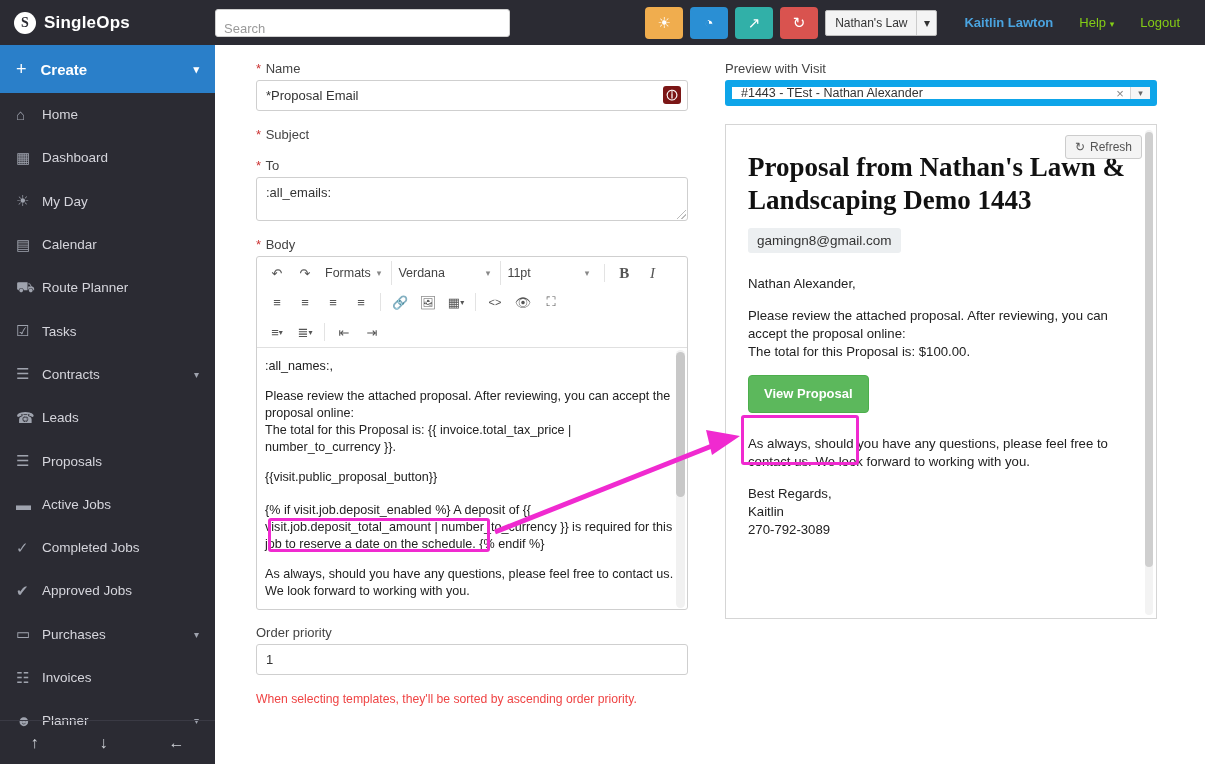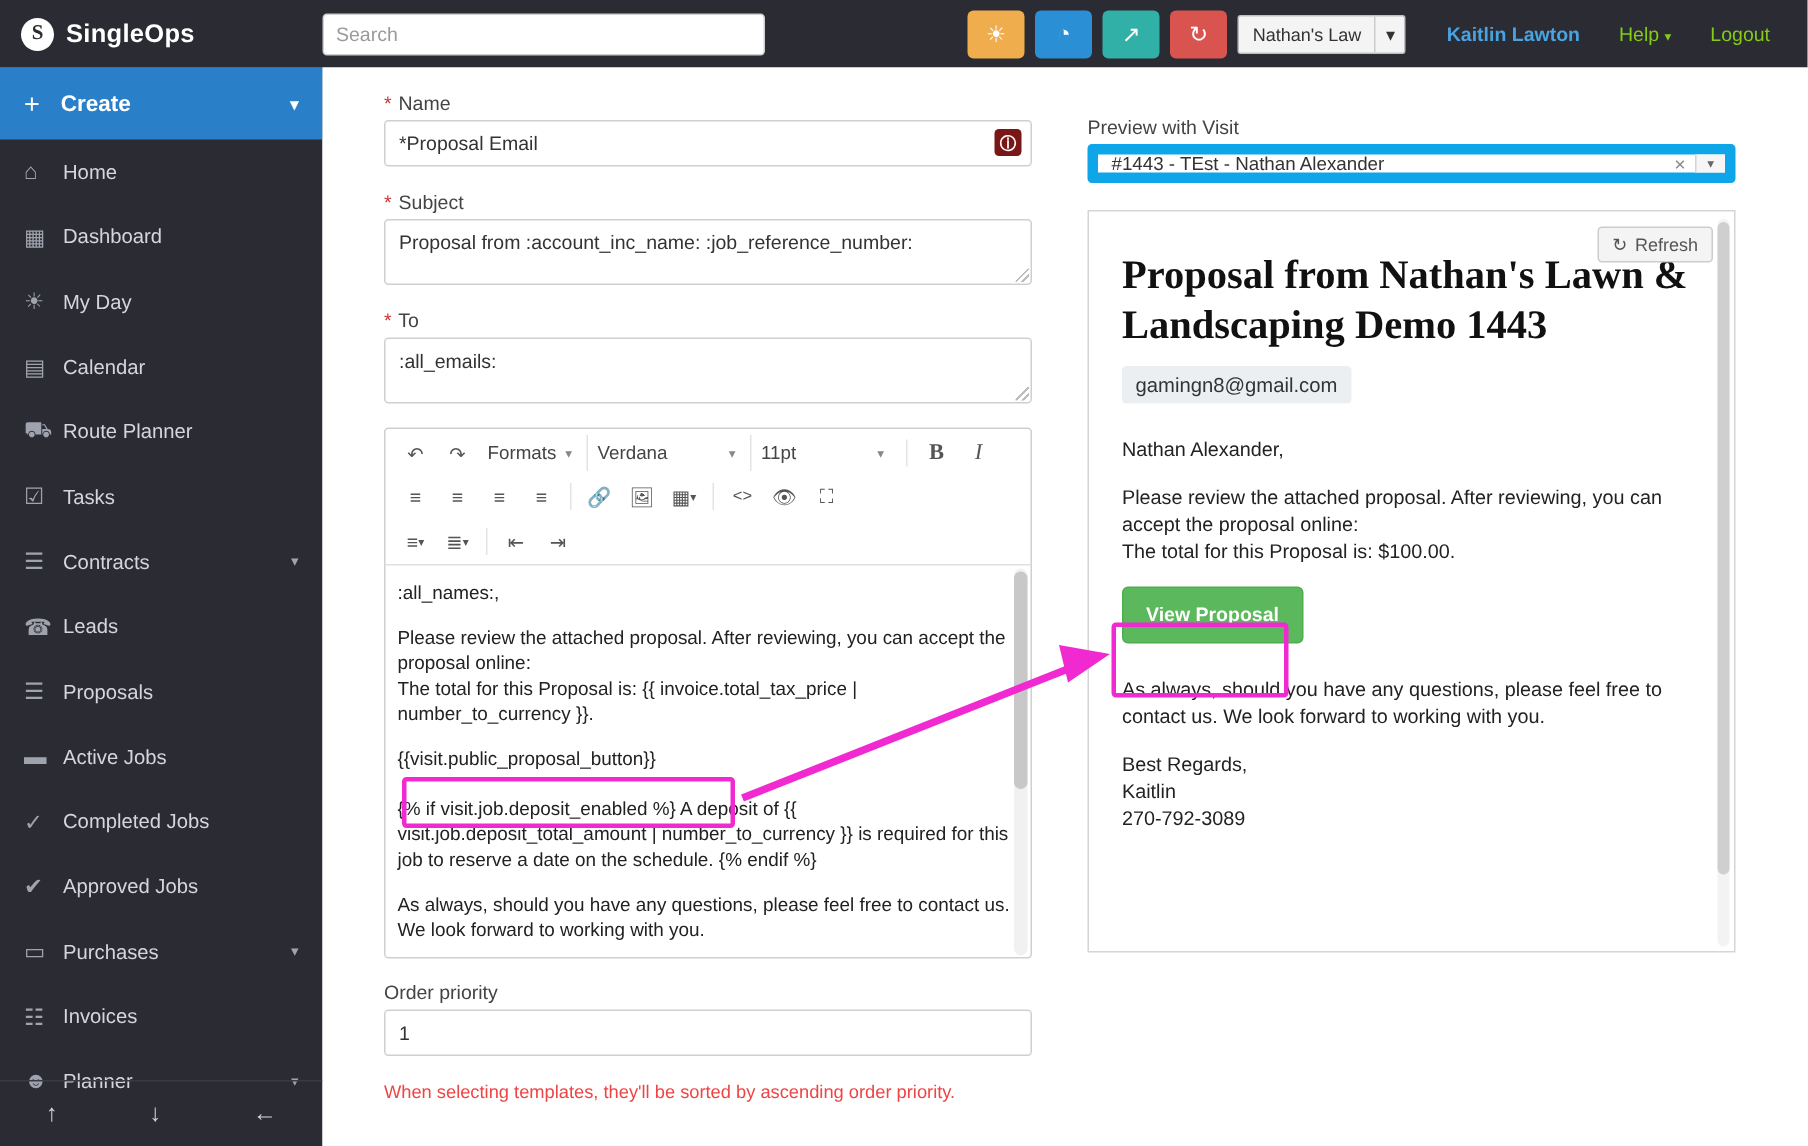--- a/index.html
+++ b/index.html
@@ -33,21 +33,21 @@
     font-weight: bold; font-size: 14px;
     font-family: "Liberation Serif", serif;
   }
   .brand-name { font-size: 17px; font-weight: bold; letter-spacing: .2px; }
   .search-box {
     width: 295px; height: 28px;
     background: #fff; border: 1px solid #d0d0d0; border-radius: 3px;
     margin-left: 0;
     padding: 0 8px;
     font-size: 13px; color: #555;
-    display: flex; align-items: center;
+    display: flex; align-items: flex-end;
   }
   .topbar-right {
     margin-left: auto; display: flex; align-items: center; gap: 0;
     padding-right: 12px; height: 45px;
   }
   .icon-btn {
     width: 38px; height: 32px; border-radius: 4px;
     margin-right: 7px;
     display: flex; align-items: center; justify-content: center;
     color: #fff; font-size: 15px;
@@ -358,35 +358,32 @@
     <div style="margin-top:16px;">
       <div class="field-label"><span class="req">*</span> <span>Name</span></div>
       <div class="input">
         <span>*Proposal Email</span>
         <span class="name-badge">ⓘ</span>
       </div>
     </div>
 
     <div style="margin-top:16px;">
       <div class="field-label"><span class="req">*</span> <span>Subject</span></div>
-      <div class="input tall">
-        <span>Proposal from :account_inc_name: :job_reference_number:</span>
-        <span class="resize-grip"></span>
-      </div>
     </div>
 
     <div style="margin-top:16px;">
       <div class="field-label"><span class="req">*</span> <span>To</span></div>
       <div class="input tall">
         <span>:all_emails:</span>
         <span class="resize-grip"></span>
       </div>
     </div>
 
     <div style="margin-top:16px;">
+      <div class="field-label"><span class="req">*</span> <span>Body</span></div>
 
       <div class="editor">
         <div class="tb-row first">
           <div class="tb-btn">↶</div>
           <div class="tb-btn">↷</div>
           <div class="tb-sel">
             <span>Formats</span>
             <span class="caret">▾</span>
           </div>
           <div class="tb-sel wide">
@@ -441,21 +438,21 @@
     <div style="margin-top:15px;">
       <div class="field-label">Order priority</div>
       <div class="input">
         <span>1</span>
       </div>
       <div class="order-note">When selecting templates, they'll be sorted by ascending order priority.</div>
     </div>
   </div>
 
   <div class="right-col">
-    <div class="field-label" style="margin-top:32px;">Preview with Visit</div>
+    <div class="field-label" style="margin-top:16px;">Preview with Visit</div>
     <div class="pv-select">
       <span class="txt">#1443 - TEst - Nathan Alexander</span>
       <span class="x">×</span>
       <span class="dd">▾</span>
     </div>
 
     <div class="preview-card" style="margin-top:18px;">
       <div class="refresh-btn">
         <span>↻</span>
         <span>Refresh</span>

